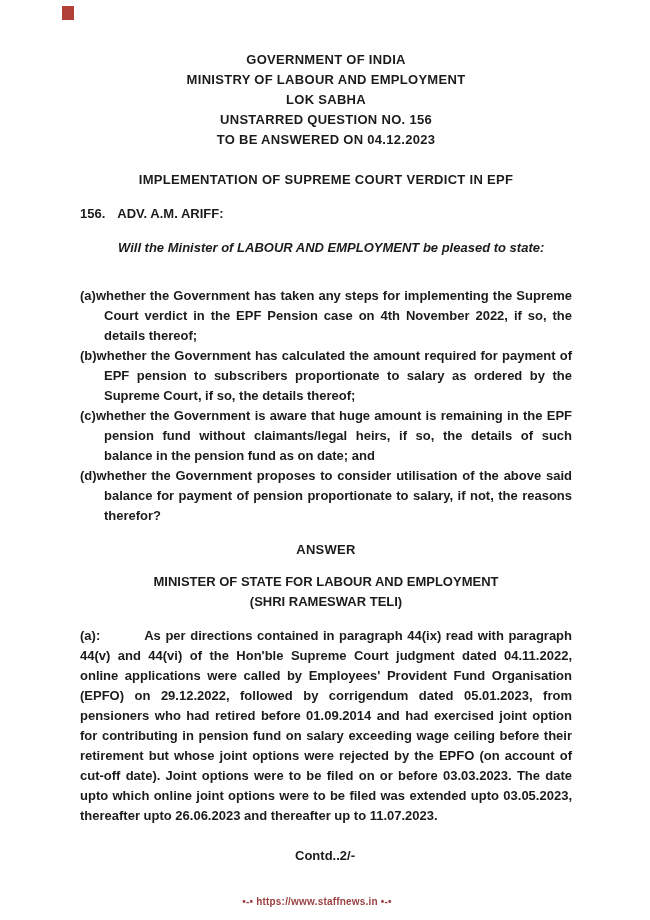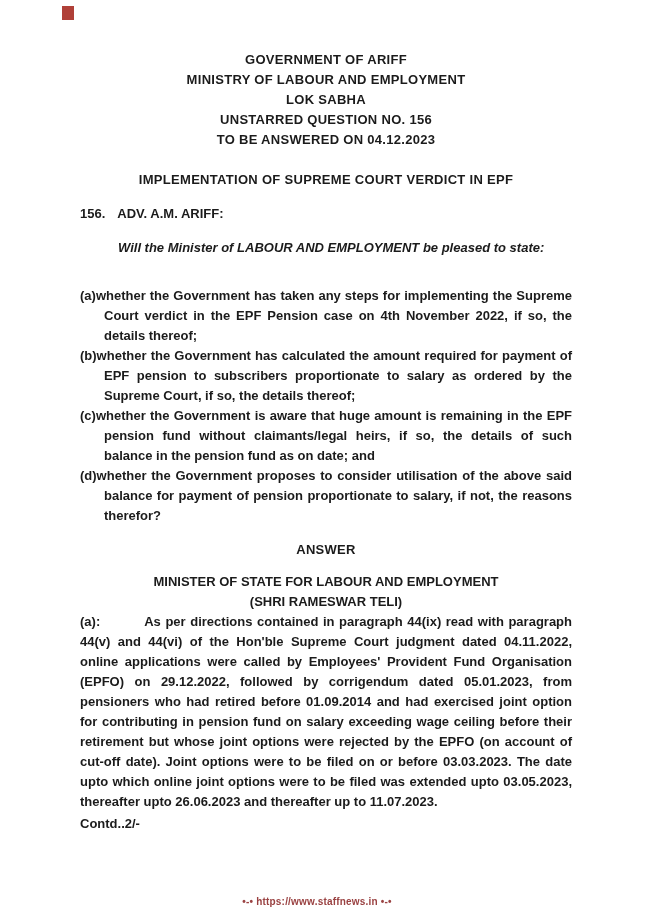--- a/index.html
+++ b/index.html
@@ -42,47 +42,48 @@
   }
   .questions{margin-top:28px;}
   .q-item{
     padding-left:24px;
     text-indent:-24px;
     text-align:justify;
   }
   .answer-heading{text-align:center;margin-top:14px;letter-spacing:.3px;}
   .minister-block{text-align:center;margin-top:12px;}
   .answer-para{
+    margin-top:14px;
     text-align:justify;
   }
   .answer-spacer{display:inline-block;width:44px;}
   .contd{
-    margin-top:2px;
-    text-align:left;
+    margin-top:20px;
+    text-align:center;
     padding-right:2px;
   }
   .footer{
     position:absolute;
     left:0;right:16px;bottom:8px;
     text-align:center;
     font-size:10px;
     font-weight:bold;
     color:var(--footer);
     letter-spacing:.2px;
   }
 </style>
 </head>
 <body>
 
 <div class="page">
 
   <div class="corner-mark"></div>
 
   <div class="header-block">
-    <div class="header-line">GOVERNMENT OF ARIFF</div>
+    <div class="header-line">GOVERNMENT OF INDIA</div>
     <div class="header-line">MINISTRY OF LABOUR AND EMPLOYMENT</div>
     <div class="header-line">LOK SABHA</div>
     <div class="header-line">UNSTARRED QUESTION NO. 156</div>
     <div class="header-line">TO BE ANSWERED ON 04.12.2023</div>
   </div>
 
   <div class="doc-title">IMPLEMENTATION OF SUPREME COURT VERDICT IN EPF</div>
 
   <div class="qnum-line">
     <span class="num">156.</span><span class="name">ADV. A.M. ARIFF:</span>

